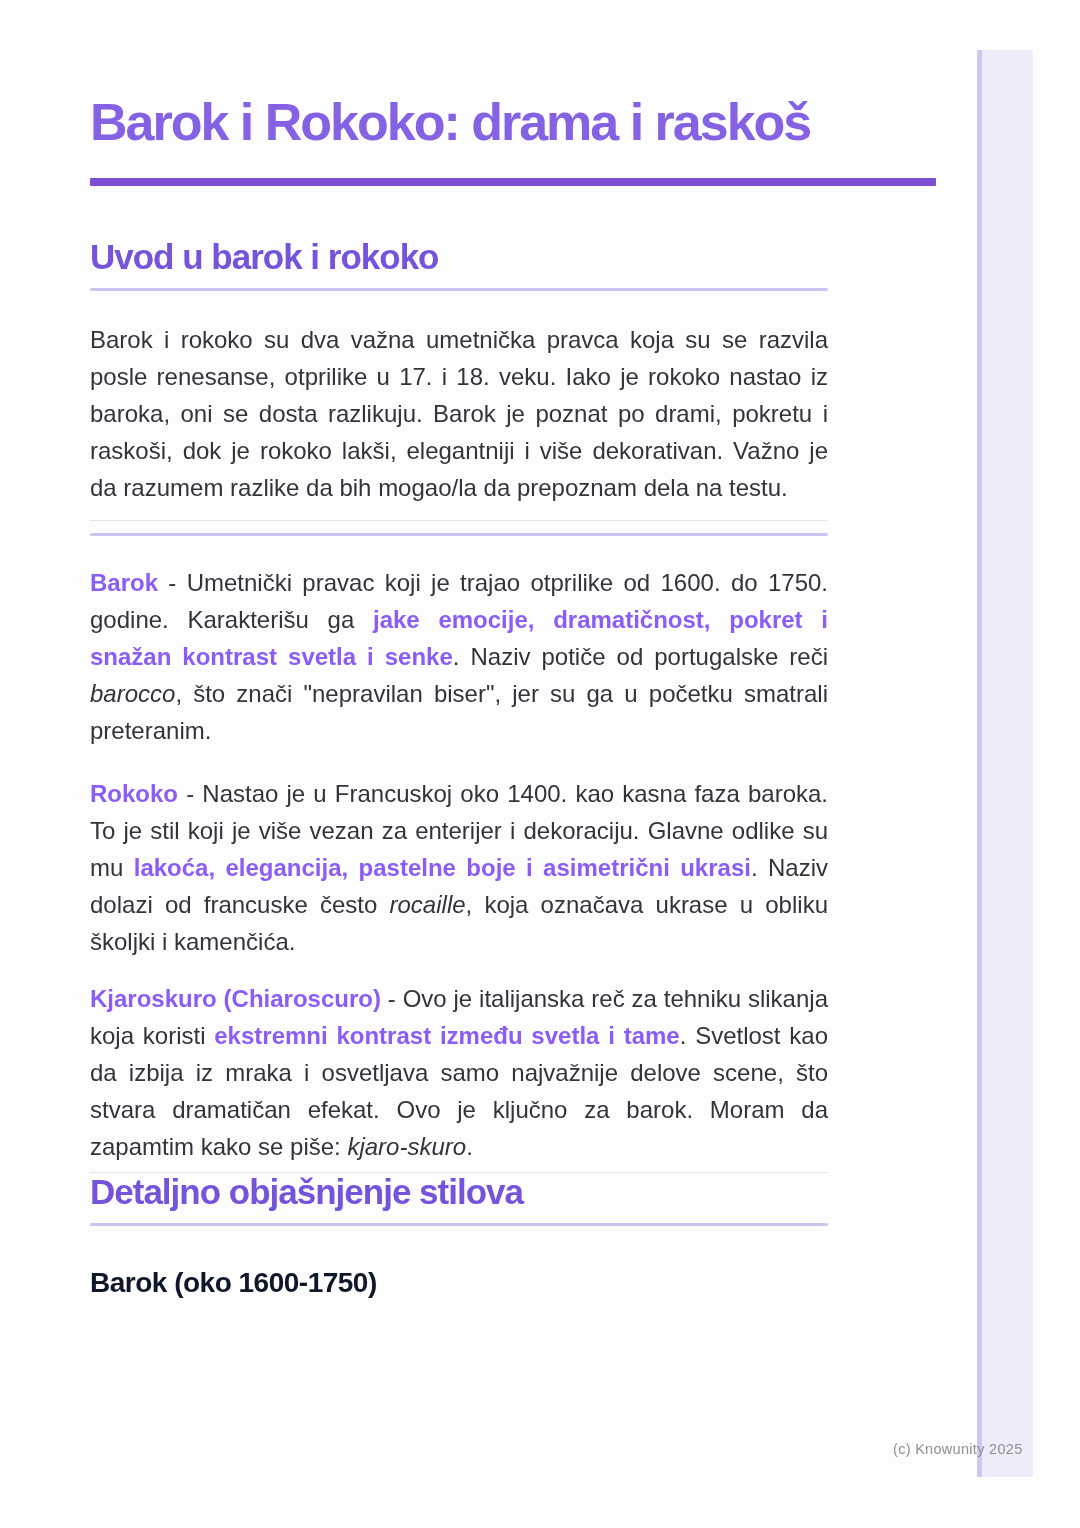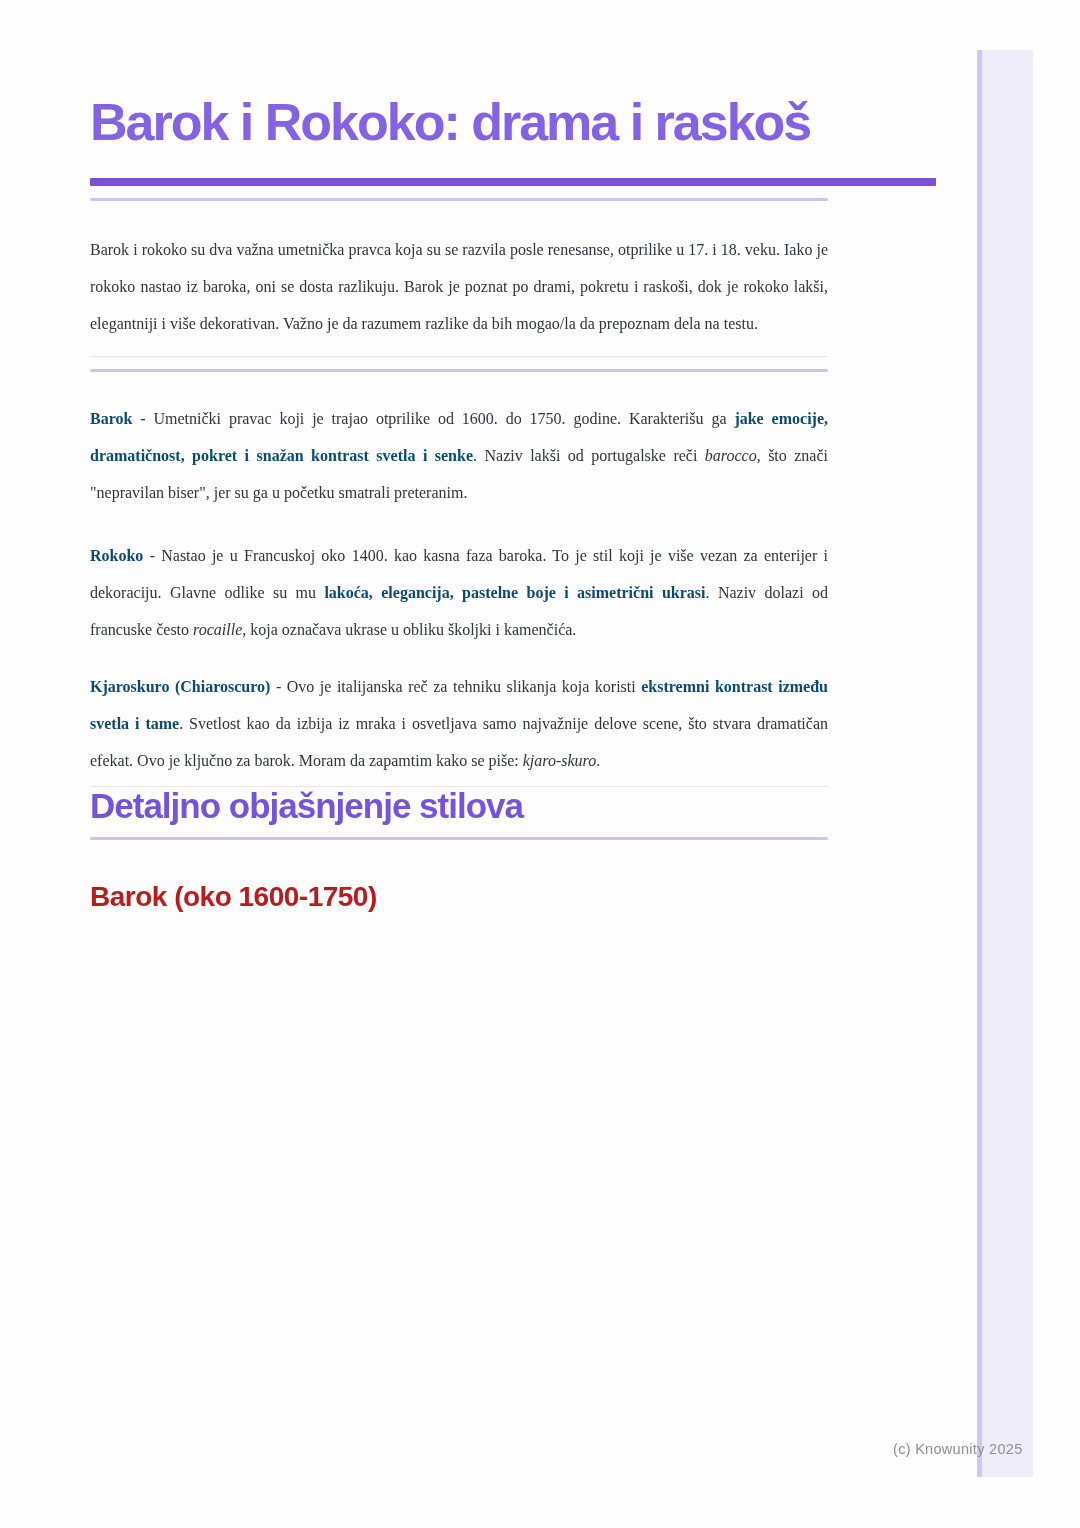--- a/index.html
+++ b/index.html
@@ -56,36 +56,35 @@
     height: 3px;
     background: #cdc3f0;
     border-radius: 2px;
   }
   .section-divider {
     height: 1px;
     background: #e5e5e7;
     width: 738px;
   }
   p.body-paragraph {
-    font-size: 16px;
+    font-size: 24px;
     line-height: 37px;
     color: #31353b;
     text-align: justify;
     text-justify: inter-word;
-    font-family: Liberation Serif, serif;
   }
-  p.body-paragraph b { font-weight: bold; color: #0c4a6e; }
+  p.body-paragraph b { font-weight: bold; color: #8b5cf6; }
   p.body-paragraph i { font-style: italic; }
   h3.subsection-heading {
     margin-top: 40px;
     font-size: 28px;
     line-height: 34px;
     font-weight: bold;
     letter-spacing: -0.5px;
-    color: #b91c1c;
+    color: #0f172a;
   }
   .footer-credit {
     position: absolute;
     left: 893px;
     top: 1441px;
     font-size: 14.5px;
     color: #8f8f94;
     letter-spacing: 0.3px;
     white-space: nowrap;
     z-index: 2;
@@ -107,29 +106,30 @@
 
 <div class="page">
 
   <div class="side-stripe"></div>
 
   <div class="content">
 
     <h1 class="doc-title">Barok i Rokoko: drama i raskoš</h1>
     <div class="title-rule"></div>
 
+    <h2 class="section-heading" id="h2-intro">Uvod u barok i rokoko</h2>
     <div class="h2-rule"></div>
 
     <p class="body-paragraph" id="p-intro"><span>Barok i rokoko su dva važna umetnička pravca koja su se razvila posle renesanse, otprilike u 17. i 18. veku. Iako je rokoko nastao iz baroka, oni se dosta razlikuju. Barok je poznat po drami, pokretu i raskoši, dok je rokoko lakši, elegantniji i više dekorativan. Važno je da razumem razlike da bih mogao/la da prepoznam dela na testu.</span></p>
 
     <div class="section-divider" id="divider-1"></div>
 
     <div class="h2-rule"></div>
 
-    <p class="body-paragraph" id="p-barok"><b>Barok</b><span> - Umetnički pravac koji je trajao otprilike od 1600. do 1750. godine. Karakterišu ga </span><b>jake emocije, dramatičnost, pokret i snažan kontrast svetla i senke</b><span>. Naziv lakši od portugalske reči </span><i>barocco</i><span>, što znači "nepravilan biser", jer su ga u početku smatrali preteranim.</span></p>
+    <p class="body-paragraph" id="p-barok"><b>Barok</b><span> - Umetnički pravac koji je trajao otprilike od 1600. do 1750. godine. Karakterišu ga </span><b>jake emocije, dramatičnost, pokret i snažan kontrast svetla i senke</b><span>. Naziv potiče od portugalske reči </span><i>barocco</i><span>, što znači "nepravilan biser", jer su ga u početku smatrali preteranim.</span></p>
     <p class="body-paragraph" id="p-rokoko"><b>Rokoko</b><span> - Nastao je u Francuskoj oko 1400. kao kasna faza baroka. To je stil koji je više vezan za enterijer i dekoraciju. Glavne odlike su mu </span><b>lakoća, elegancija, pastelne boje i asimetrični ukrasi</b><span>. Naziv dolazi od francuske često </span><i>rocaille</i><span>, koja označava ukrase u obliku školjki i kamenčića.</span></p>
     <p class="body-paragraph" id="p-kjaro"><b>Kjaroskuro (Chiaroscuro)</b><span> - Ovo je italijanska reč za tehniku slikanja koja koristi </span><b>ekstremni kontrast između svetla i tame</b><span>. Svetlost kao da izbija iz mraka i osvetljava samo najvažnije delove scene, što stvara dramatičan efekat. Ovo je ključno za barok. Moram da zapamtim kako se piše: </span><i>kjaro-skuro</i><span>.</span></p>
 
     <div class="section-divider" id="divider-2"></div>
 
     <h2 class="section-heading" id="h2-detail">Detaljno objašnjenje stilova</h2>
     <div class="h2-rule"></div>
 
     <h3 class="subsection-heading">Barok (oko 1600-1750)</h3>
 

